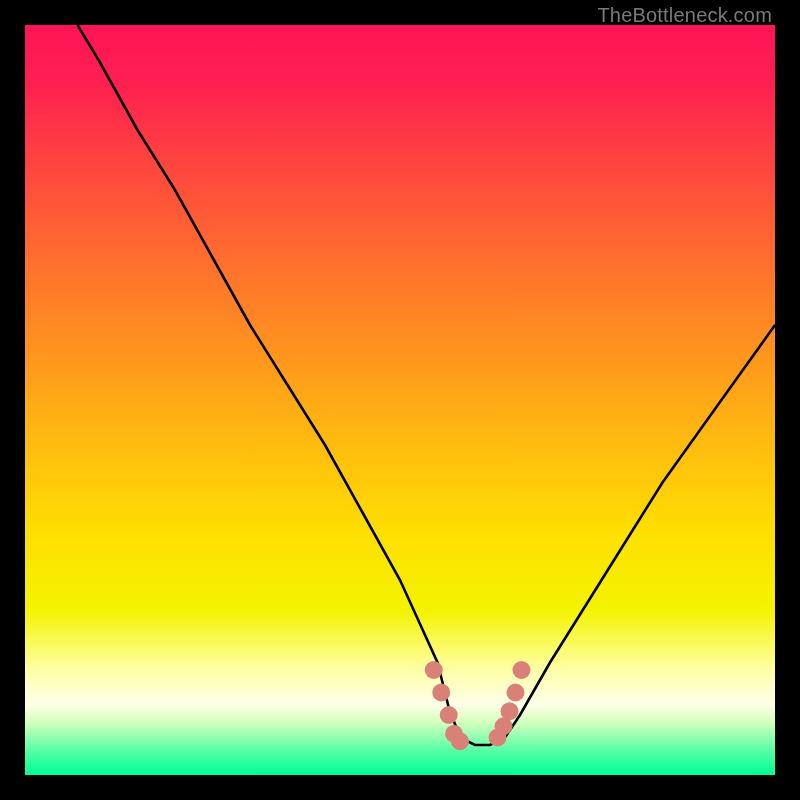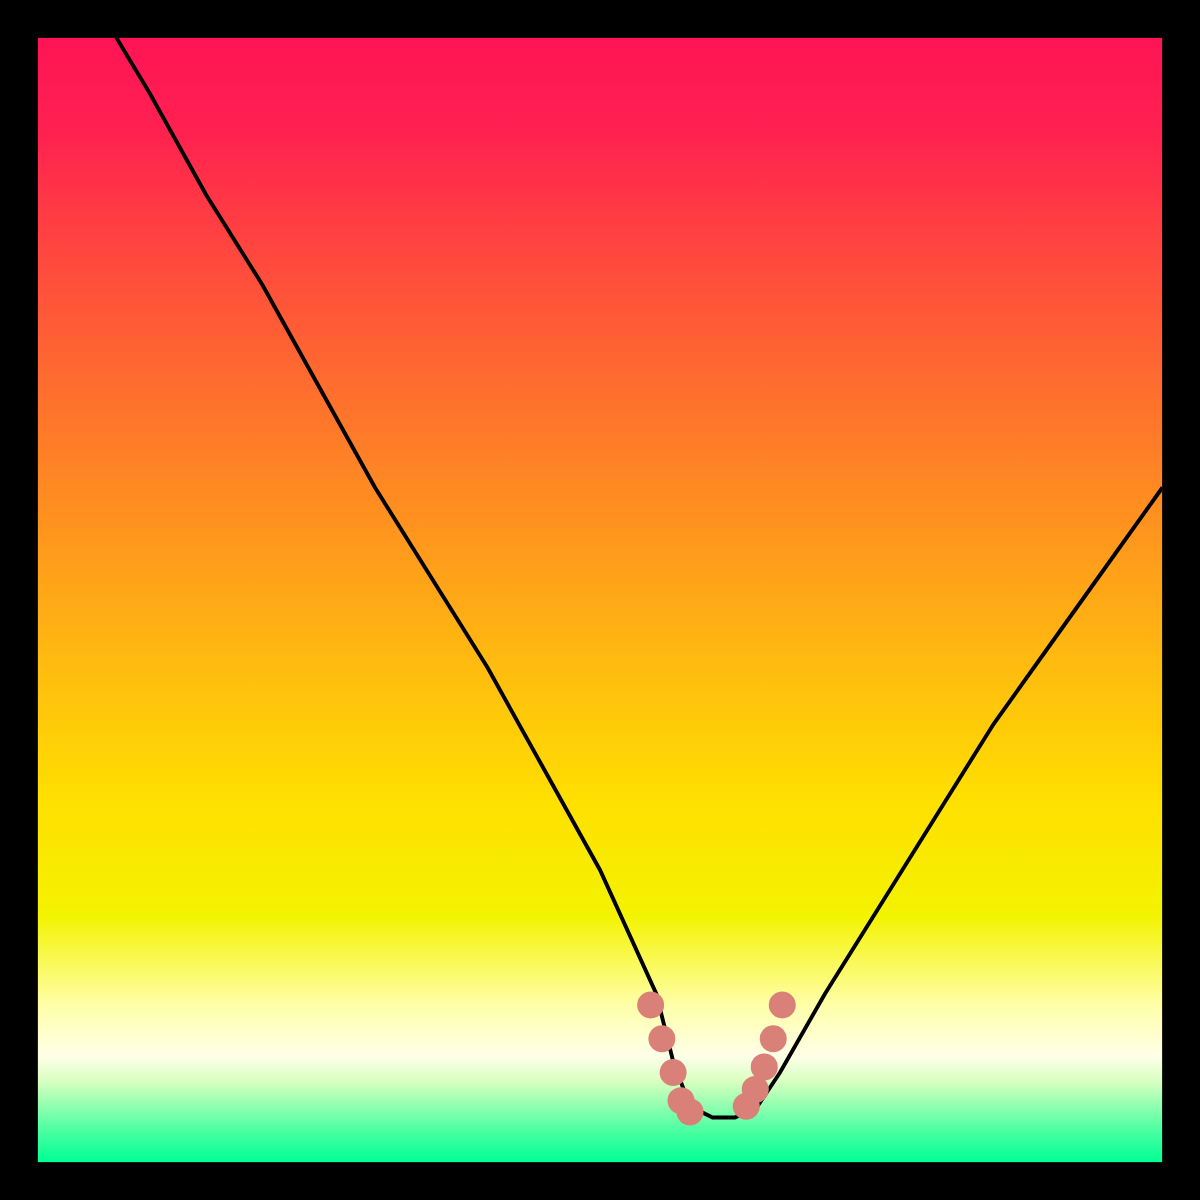--- a/index.html
+++ b/index.html
@@ -41,20 +41,21 @@
     font-size: 20px;
     font-weight: 500;
     letter-spacing: 0.2px;
   }
 </style>
 </head>
 <body>
 
 <div class="frame">
 
+  <div class="watermark">TheBottleneck.com</div>
 
   <div class="plot-area">
     <svg class="gradient-bg" viewBox="0 0 750 750" preserveAspectRatio="none">
       <defs>
         <linearGradient id="bg-grad" x1="0" y1="0" x2="0" y2="1">
             <stop offset="0.00%" stop-color="#ff1456"></stop>
             <stop offset="8.00%" stop-color="#ff2050"></stop>
             <stop offset="18.00%" stop-color="#ff4340"></stop>
             <stop offset="30.00%" stop-color="#ff6a30"></stop>
             <stop offset="42.00%" stop-color="#ff8f20"></stop>

